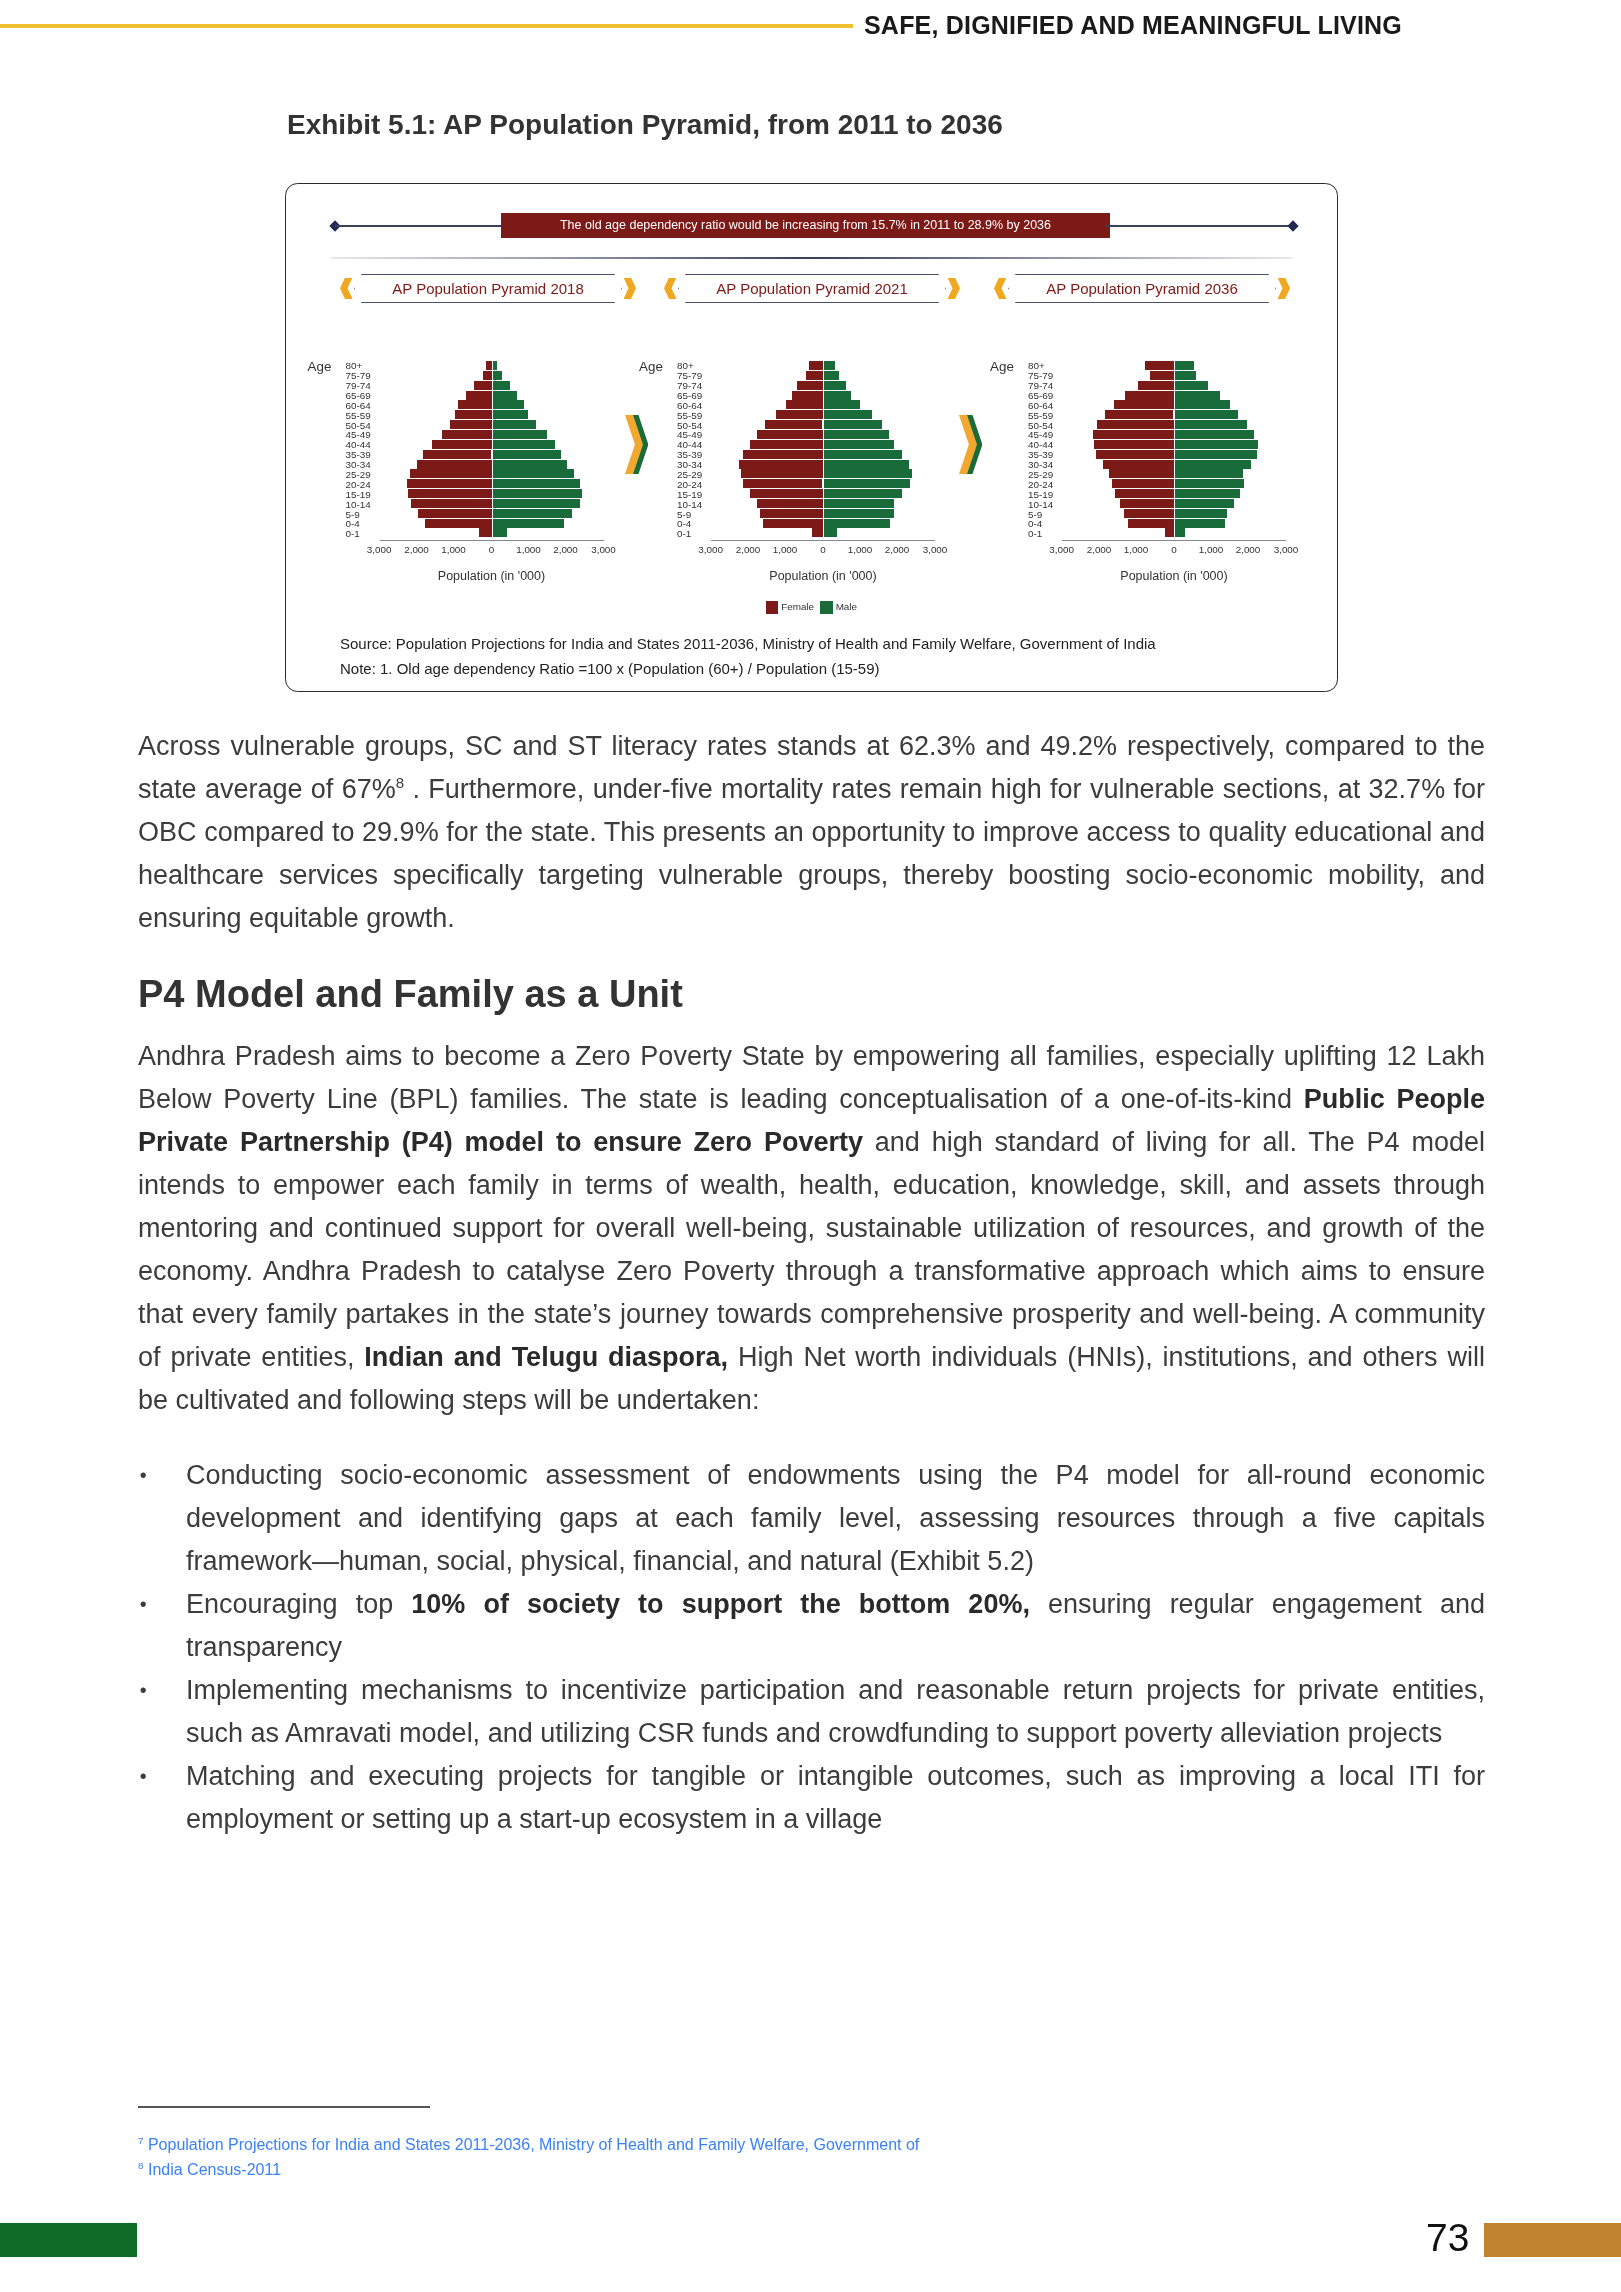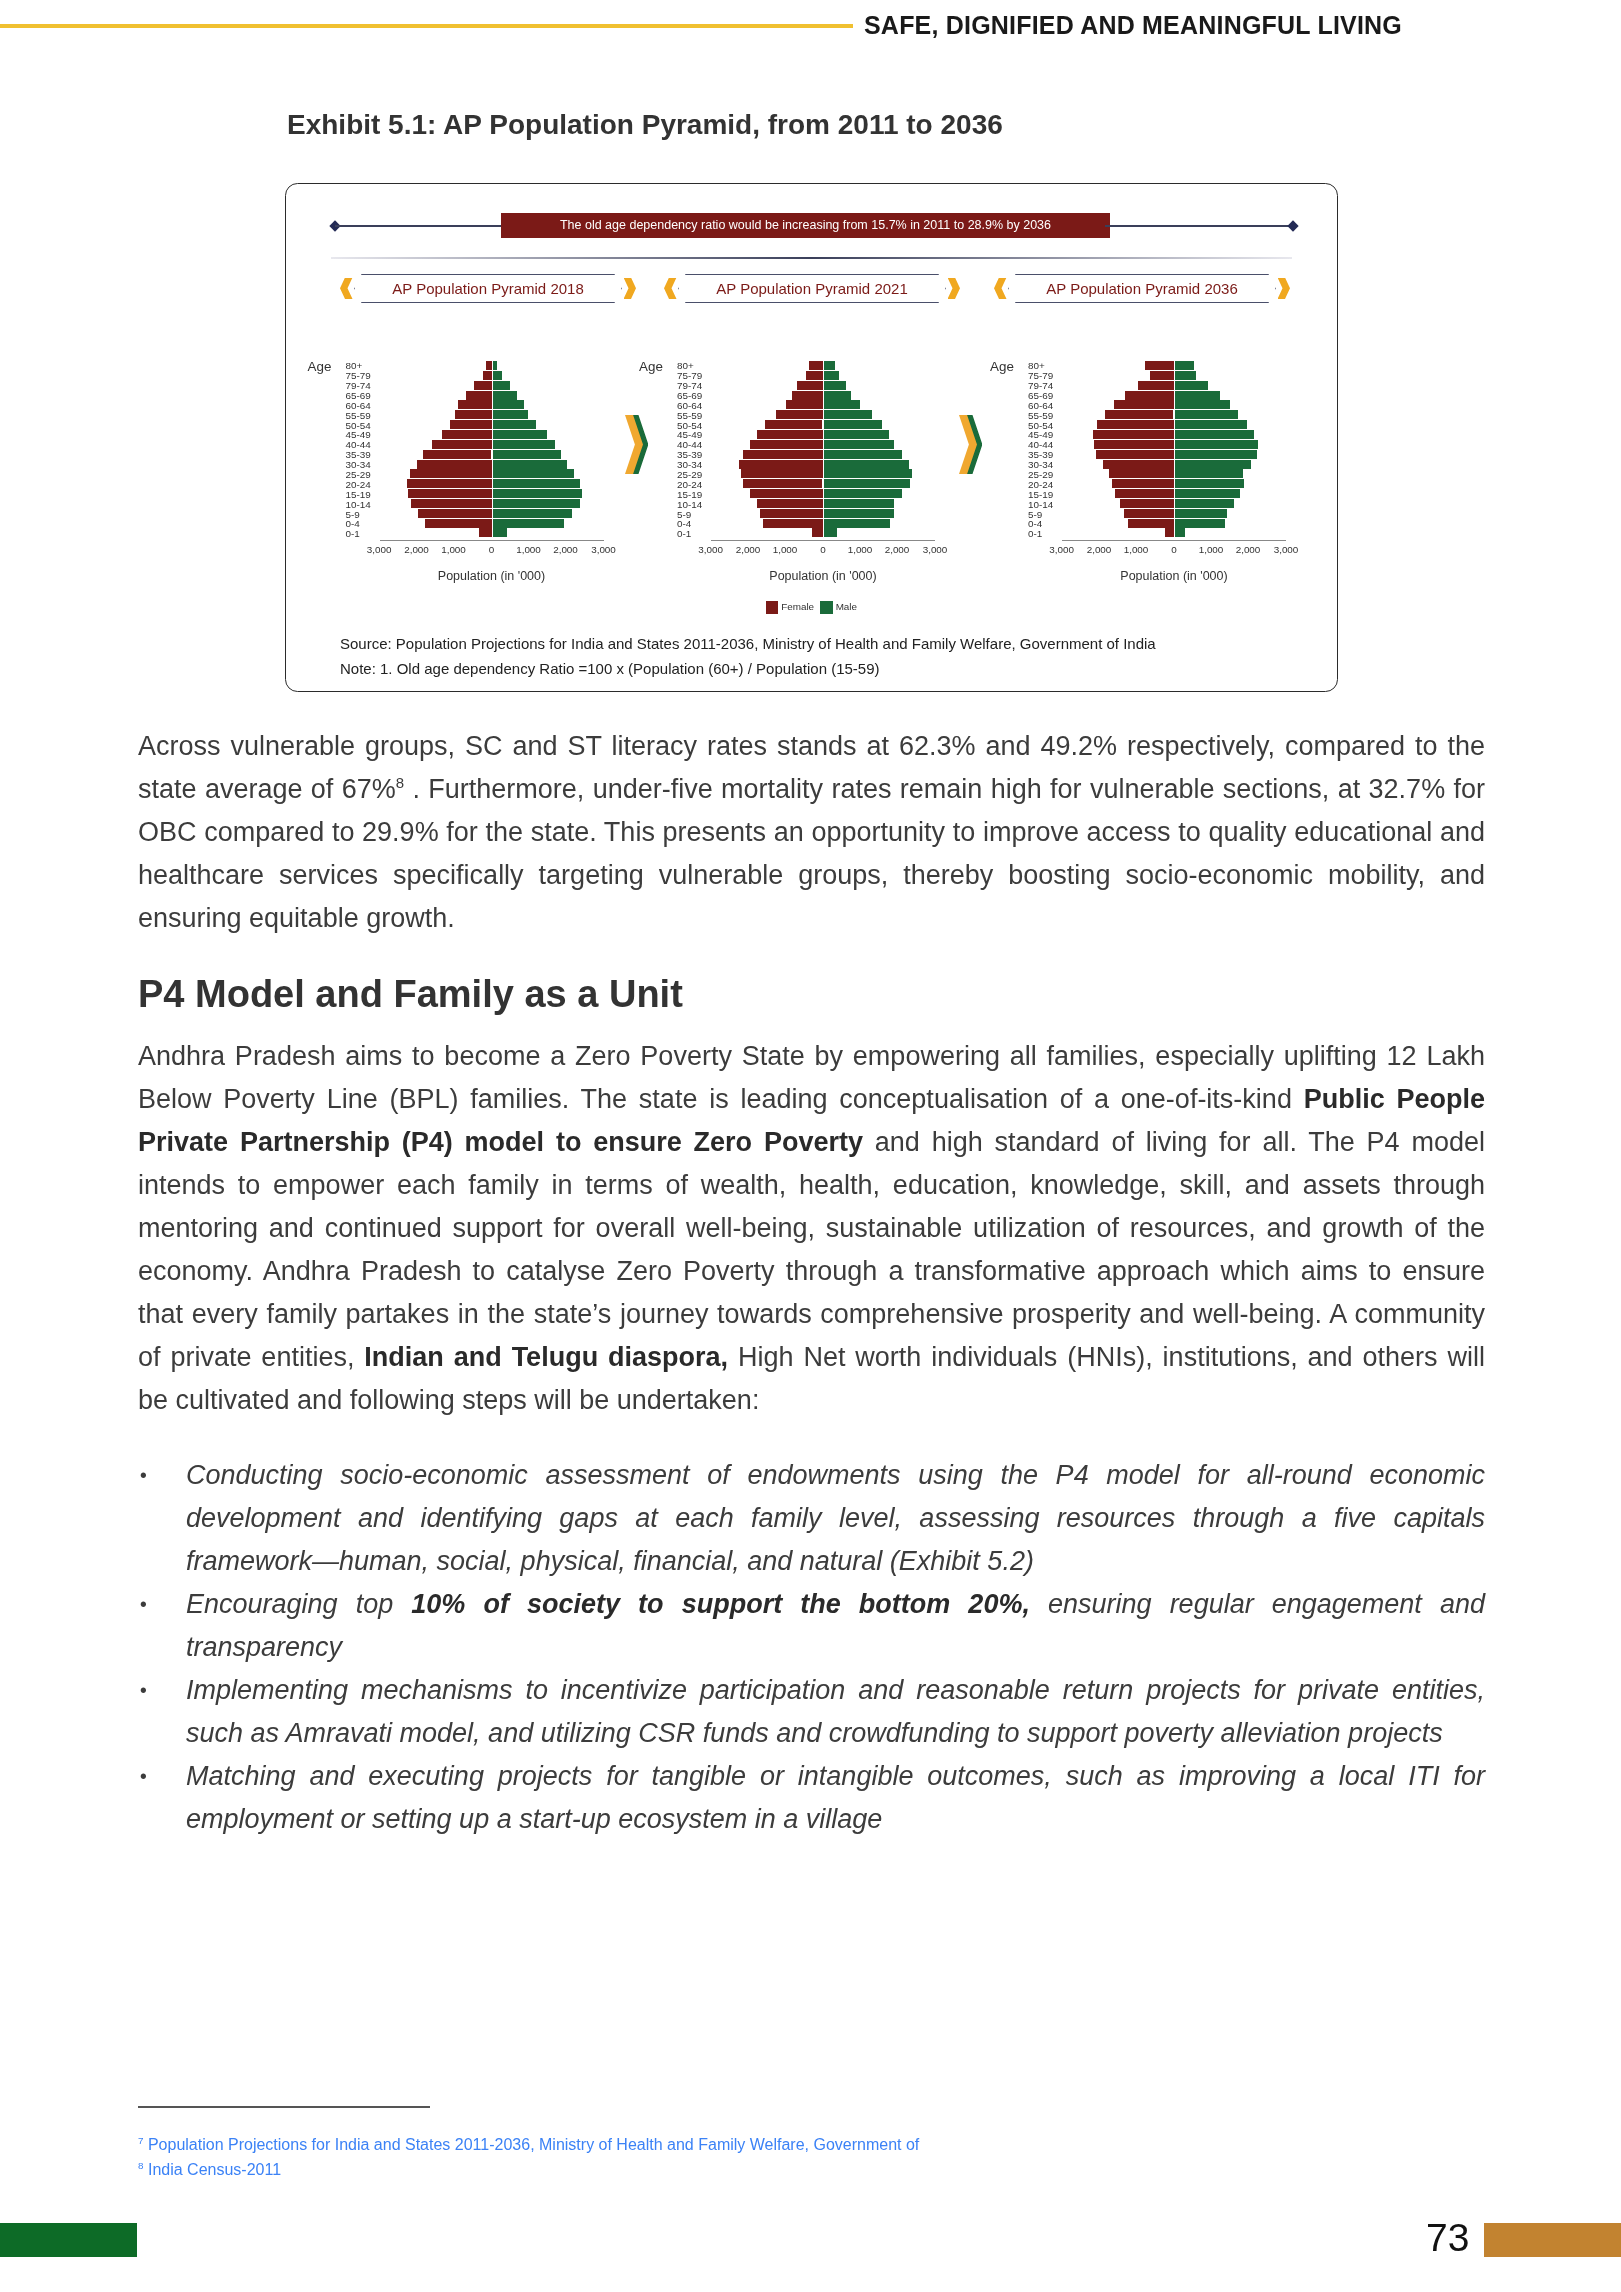--- a/index.html
+++ b/index.html
@@ -47,21 +47,21 @@
 
   .source { position: absolute; left: 54px; top: 451px; font-size: 15px; color: #222; }
   .note { position: absolute; left: 54px; top: 476px; font-size: 15px; color: #222; }
 
   .para { position: absolute; left: 138px; width: 1347px; font-size: 27px; line-height: 43px; color: #3c3c3c; text-align: justify; }
   .para b { color: #2a2a2a; }
   .para sup { font-size: 15px; vertical-align: super; line-height: 0; }
   .section-heading { position: absolute; left: 138px; top: 973px; font-size: 38px; font-weight: 700; color: #333; }
 
   .bullets { position: absolute; left: 138px; top: 1454px; width: 1347px; list-style: none; }
-  .bullets li { position: relative; padding-left: 48px; font-size: 27px; line-height: 43px; color: #3c3c3c; text-align: justify; font-style: italic; }
+  .bullets li { position: relative; padding-left: 48px; font-size: 27px; line-height: 43px; color: #3c3c3c; text-align: justify; }
   .bullets li::before { content: "\2022"; position: absolute; left: 1.8px; top: 0; font-size: 19.7px; }
   .bullets b { color: #2a2a2a; }
 
   .fn-rule { position: absolute; left: 138px; top: 2106px; width: 292px; height: 1.8px; background: #555; }
   .footnote { position: absolute; left: 138px; font-size: 16px; color: #3b82f6; }
   .footnote sup { font-size: 9.9px; }
 
   .foot-green { position: absolute; left: 0; top: 2223px; width: 137px; height: 34px; background: #0d6b27; }
   .foot-orange { position: absolute; left: 1484px; top: 2223px; width: 137px; height: 34px; background: #c28330; }
   .page-num { position: absolute; left: 1426px; top: 2216px; font-size: 39px; color: #111; }

